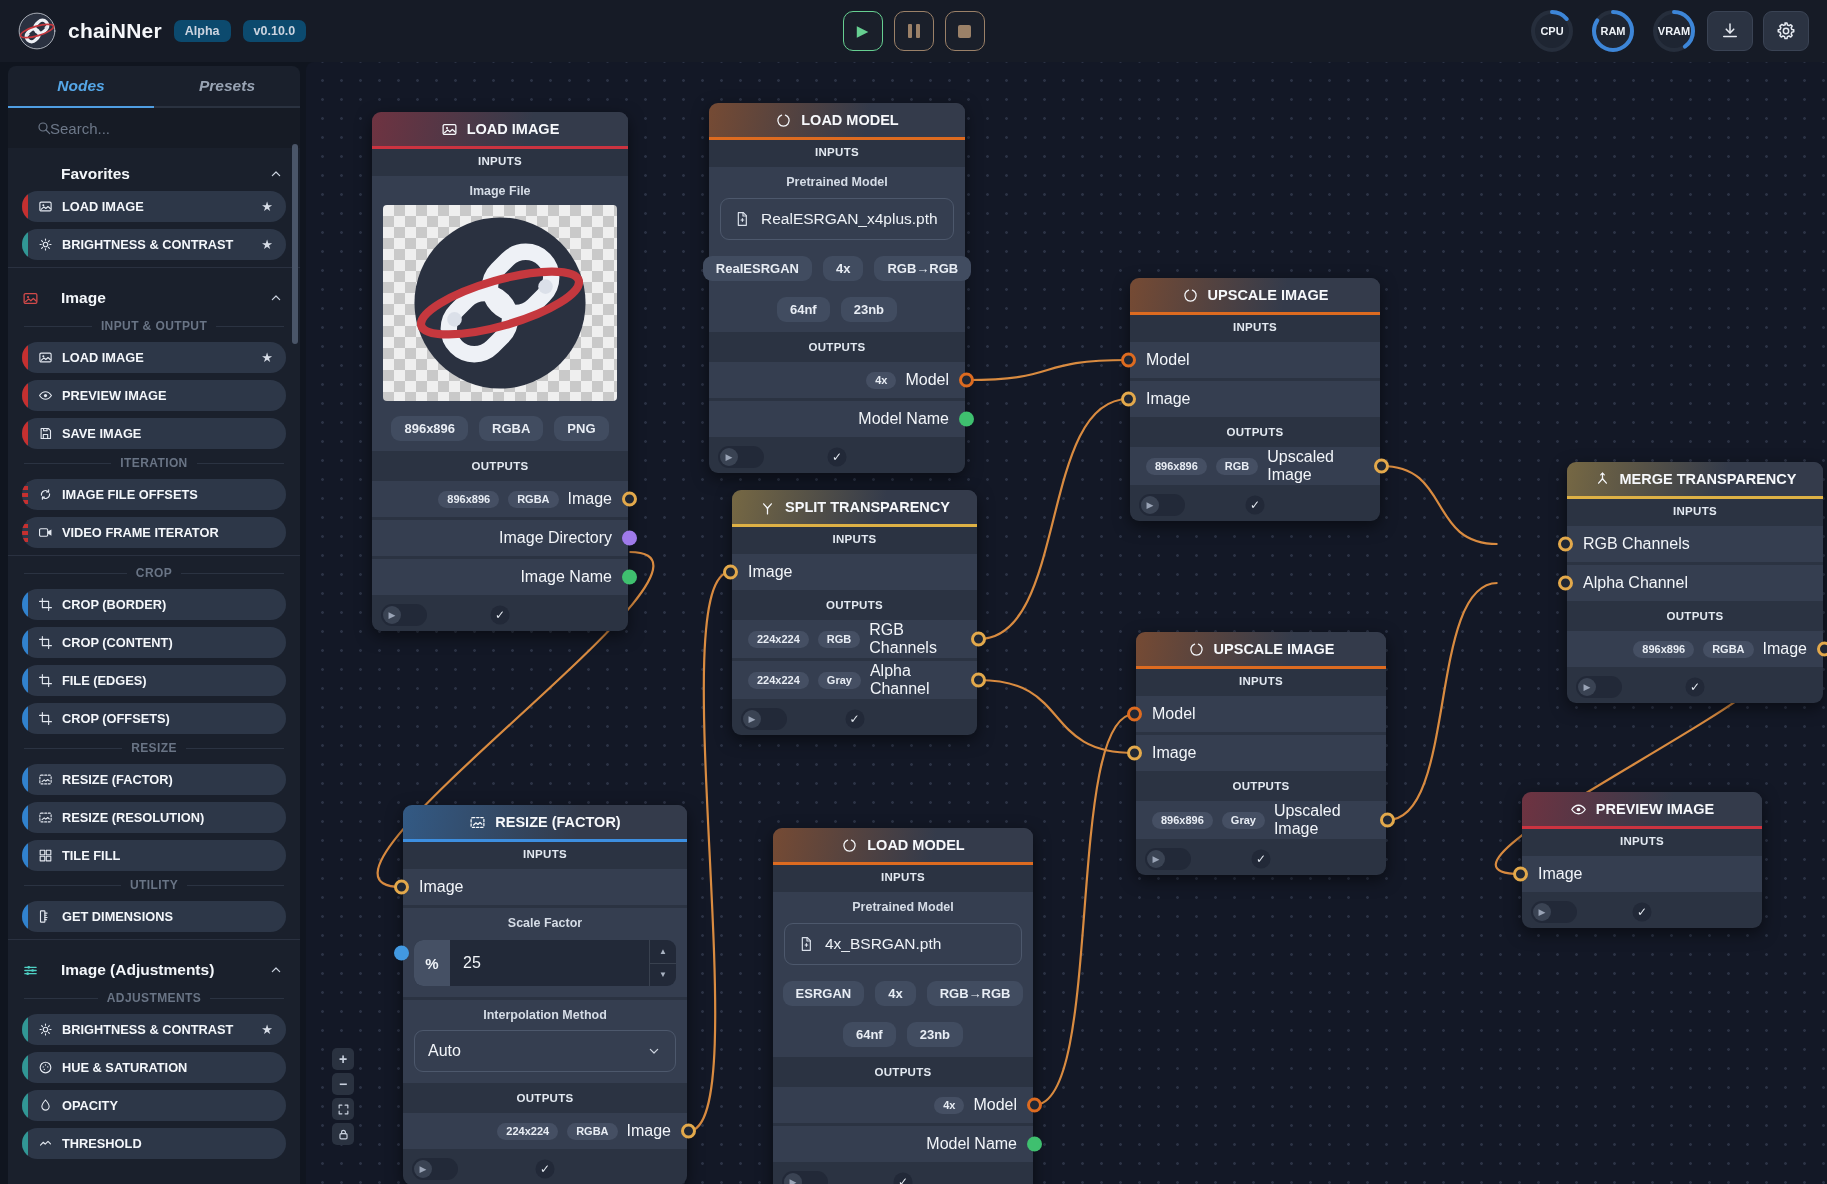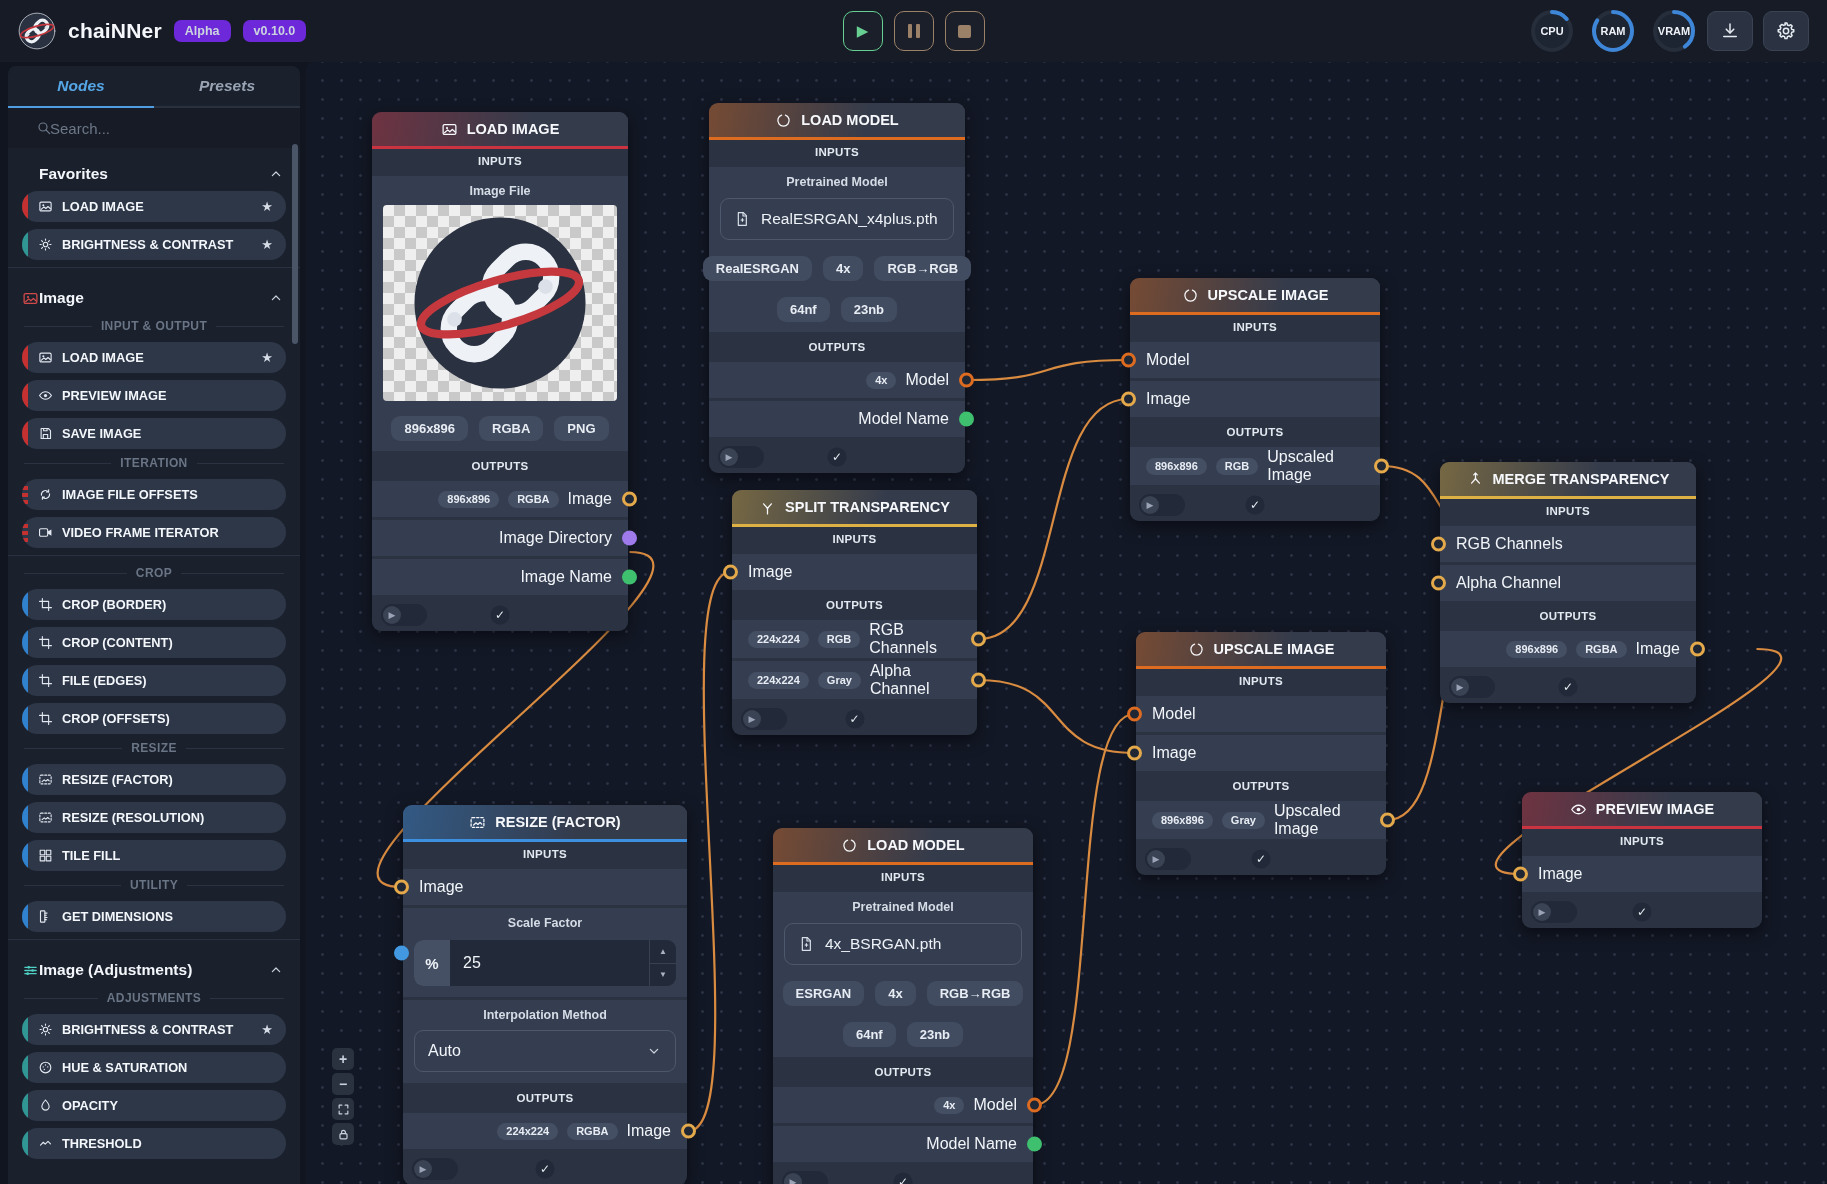--- a/index.html
+++ b/index.html
@@ -5,21 +5,21 @@
   html,body{margin:0;padding:0;width:1827px;height:1184px;overflow:hidden;
     background:#10151f;font-family:"Liberation Sans","DejaVu Sans",sans-serif;color:#e8ecf2;}
   *{box-sizing:border-box;-webkit-font-smoothing:antialiased;}
 
   
   .header{position:absolute;top:0;left:0;right:0;height:62px;background:#161b26;
     display:flex;align-items:center;padding:0 18px;z-index:30;}
   .brand{display:flex;align-items:center;gap:12px;}
   .logo-sm{width:38px;height:38px;}
   .appname{font-size:21px;font-weight:bold;color:#f5f7fa;letter-spacing:.2px;}
-  .badge{background:#6d28d9;color:#ccd4e0;font-size:12.5px;font-weight:bold;
+  .badge{background:#0c4a6e;color:#ccd4e0;font-size:12.5px;font-weight:bold;
     padding:4px 11px;border-radius:7px;}
   .runbar{position:absolute;left:50%;top:50%;transform:translate(-50%,-50%);display:flex;gap:11px;}
   .runbtn{width:40px;height:40px;border-radius:10px;background:rgba(255,255,255,0.02);
     display:flex;align-items:center;justify-content:center;cursor:pointer;}
   .runbtn.play{border:1.5px solid #66cf91;color:#66cf91;font-size:15px;}
   .runbtn.pause{border:1.5px solid #9b8168;color:#9b8168;}
   .runbtn.stop{border:1.5px solid #9b8168;color:#9b8168;font-size:13px;}
   .pausebars{display:flex;gap:4px;}
   .pausebars i{display:block;width:4px;height:14px;background:#9b8168;border-radius:1px;}
   .stopsq{width:13px;height:13px;background:#9b8168;border-radius:2px;}
@@ -41,21 +41,21 @@
   .tab{flex:1;display:flex;align-items:center;justify-content:center;font-size:15.5px;
     font-weight:bold;color:#98a3b3;position:relative;cursor:pointer;font-style:italic;}
   .tab.active{color:#55a7e8;}
   .tab.active::after{content:"";position:absolute;left:0;right:0;bottom:-2px;height:2.5px;background:#4f9ee3;}
   .searchrow{position:relative;height:40px;background:#161b25;flex:none;display:flex;align-items:center;}
   .searchrow .icon{position:absolute;left:14px;color:#6d7889;}
   .searchrow input{width:100%;height:100%;background:transparent;border:none;outline:none;
     padding-left:42px;font-size:15px;color:#ec4899;font-family:inherit;}
   .searchrow input::placeholder{color:#6d7889;}
   .scroller{flex:1;overflow:hidden;position:relative;padding-top:6px;}
-  .sec-hdr{display:flex;align-items:center;gap:0;padding:11px 16px 8px 14px;
+  .sec-hdr{display:flex;align-items:center;gap:22px;padding:11px 16px 8px 14px;
     font-size:15.5px;font-weight:bold;color:#f3f6fa;text-align:right;}
   .sec-hdr .chev{margin-left:auto;color:#cbd3df;}
   .grp-label{display:flex;align-items:center;gap:9px;color:#697485;font-size:12px;
     font-weight:bold;letter-spacing:.4px;margin:4px 16px 9px;}
   .grp-label::before,.grp-label::after{content:"";flex:1;height:1px;background:#2b3342;}
   .sitem{position:relative;display:flex;align-items:center;gap:9px;height:31px;background:#2d3748;
     border-radius:16px;margin:0 14px 7px;padding:0 13px 0 16px;font-size:12.8px;font-weight:bold;
     color:#f4f7fb;overflow:hidden;cursor:pointer;flex:none;}
   .sitem::before{content:"";position:absolute;left:0;top:0;bottom:0;width:6px;background:var(--ac);}
   .sitem.dashed::before{background:repeating-linear-gradient(180deg,var(--ac) 0 4px,transparent 4px 7px);}
@@ -736,21 +736,21 @@
           <div class="handle hr ring" style="--hc: #e3a94b;"></div>
         </div>
       </div>
       <div class="nfoot">
         <div class="toggle">
           <span class="knob">▶</span>
         </div>
         <div class="vcheck">✓</div>
       </div>
     </div>
-    <div class="node" style="left: 1134px; top: 400px; width: 256px;">
+    <div class="node" style="left: 1261px; top: 400px; width: 256px;">
       <div class="nhead" style="background: linear-gradient(100deg, rgba(222, 177, 69, 0.42) 0%, rgb(52, 59, 75) 62%);">
         <span class="icon">
           <svg width="17" height="17" viewBox="0 0 24 24">
             <path d="M12 3v8"></path>
             <path d="M12 11l-5.5 6.2"></path>
             <path d="M12 11l5.5 6.2"></path>
             <path d="M9.5 5.5L12 3l2.5 2.5"></path>
           </svg>
         </span>
         <span>MERGE TRANSPARENCY</span>

